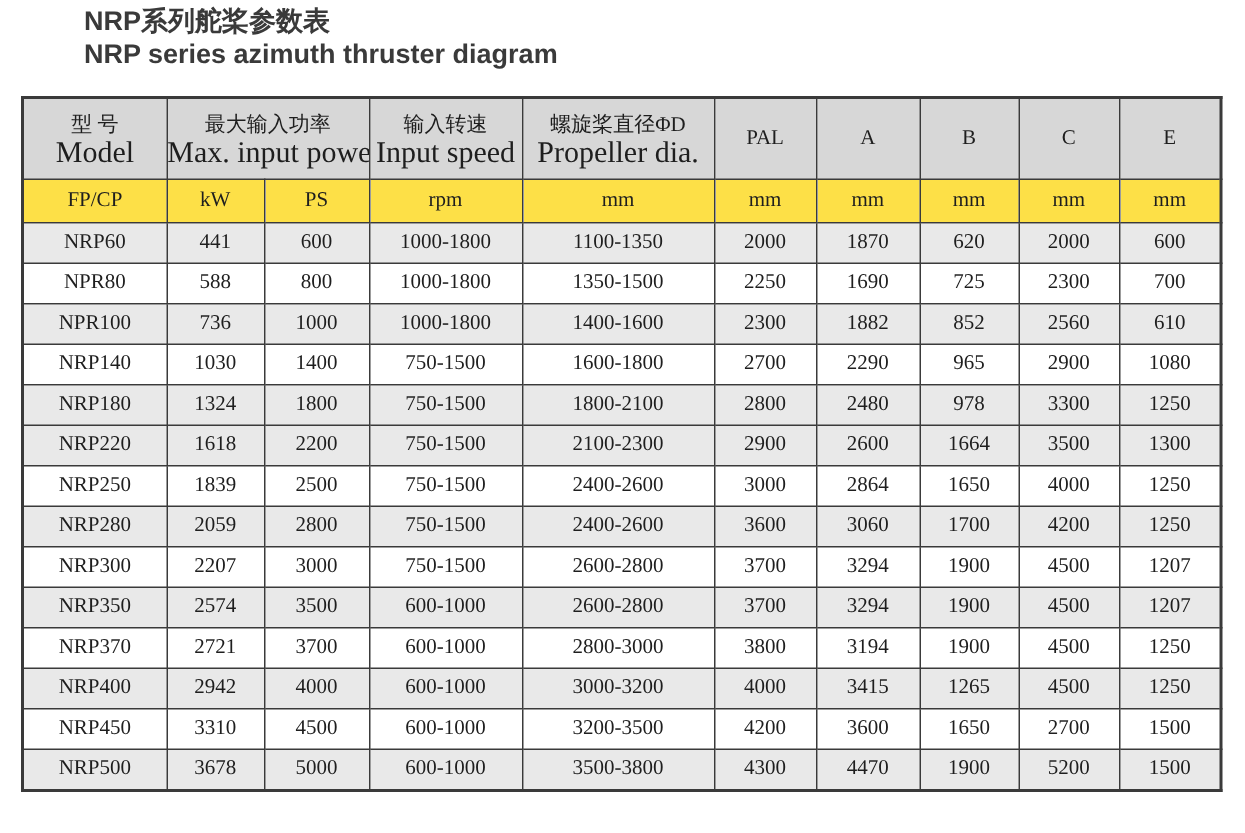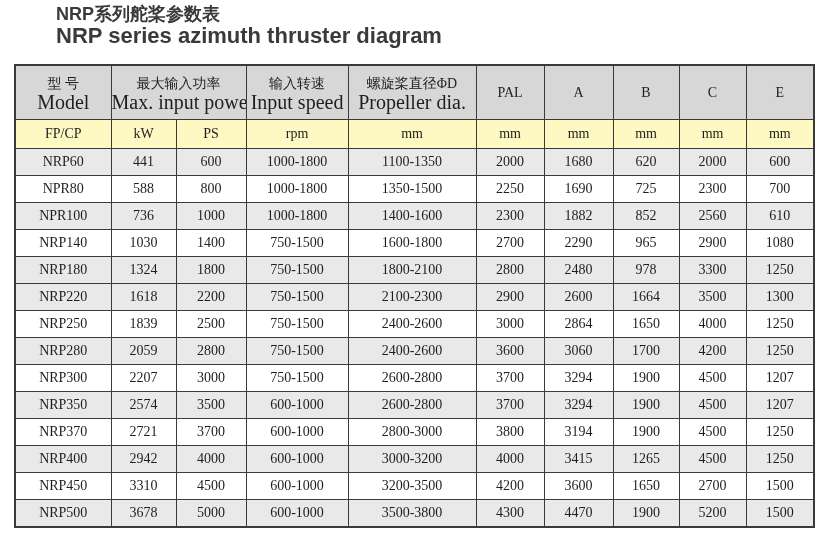--- a/index.html
+++ b/index.html
@@ -19,21 +19,21 @@
     color:var(--text);
   }
   .titles{
     padding:3px 0 0 16px;
     font-family:"Liberation Sans", sans-serif;
     font-weight:bold;
     color:var(--title);
     margin-left:40px;
   }
   .title-cn{font-size:18px;line-height:22px;}
-  .title-en{font-size:22px;line-height:22px;}
+  .title-en{font-size:18px;line-height:22px;}
   table.spec{
     margin:17px 0 0 14px;
     border-collapse:collapse;
     table-layout:fixed;
     width:799px;
     border:2px solid var(--border);
   }
   table.spec th, table.spec td{
     border:1px solid var(--border);
     text-align:center;
@@ -45,21 +45,21 @@
     overflow:hidden;
     white-space:nowrap;
   }
   tr.hdr th{
     background:var(--header-bg);
     height:53px;
   }
   tr.hdr .cn{font-size:14px;line-height:19px;}
   tr.hdr .en{font-size:20px;line-height:19px;}
   tr.units th{
-    background:#fef9c3;
+    background:#fde047;
     height:28px;
   }
   tbody td{height:26px;background:#ffffff;}
   tbody tr.stripe td{background:var(--stripe-bg);}
 </style>
 </head>
 <body>
 
 <div class="page">
   <div class="titles">
@@ -118,21 +118,21 @@
       </tr>
     </thead>
     <tbody>
         <tr class="stripe">
           <td>NRP60</td>
           <td>441</td>
           <td>600</td>
           <td>1000-1800</td>
           <td>1100-1350</td>
           <td>2000</td>
-          <td>1680</td>
+          <td>1870</td>
           <td>620</td>
           <td>2000</td>
           <td>600</td>
         </tr>
         <tr>
           <td>NPR80</td>
           <td>588</td>
           <td>800</td>
           <td>1000-1800</td>
           <td>1350-1500</td>

